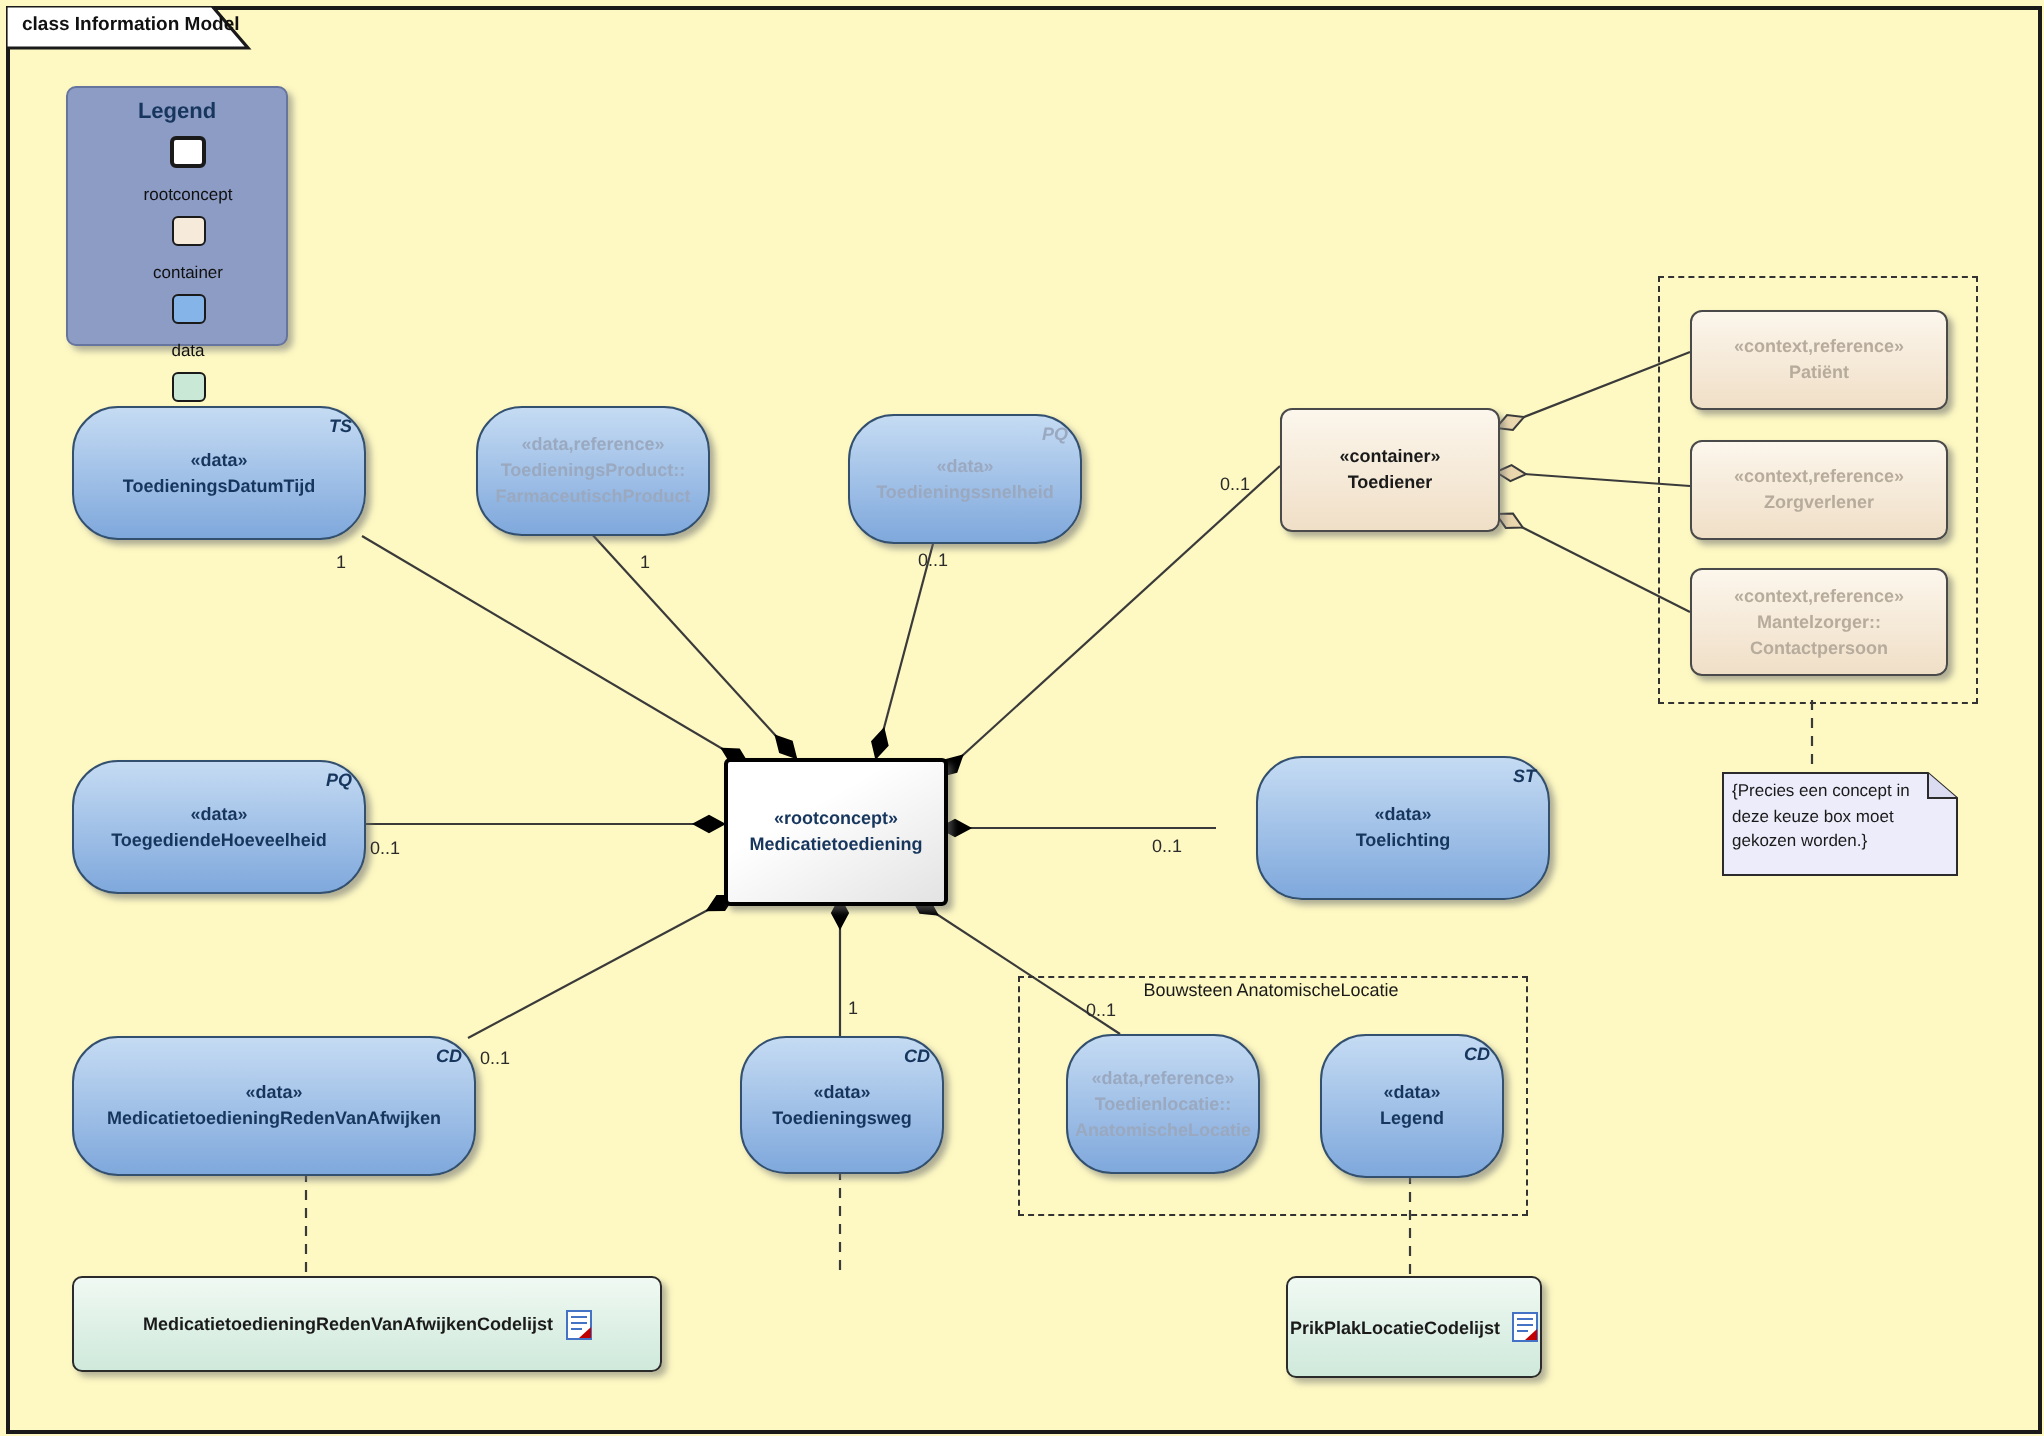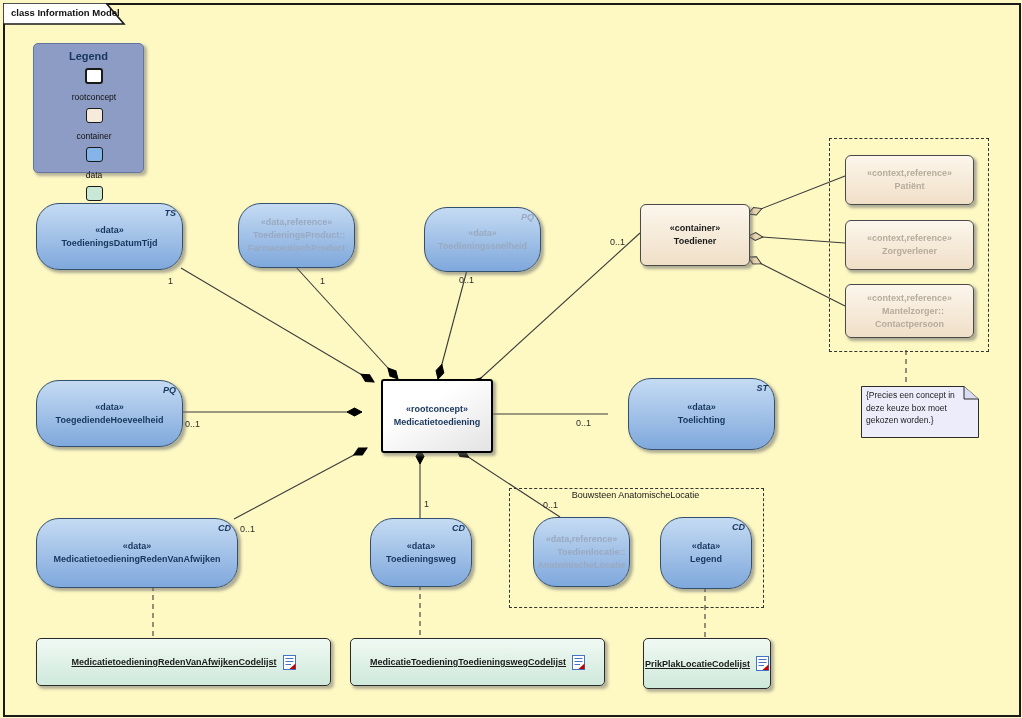--- a/index.html
+++ b/index.html
@@ -12,29 +12,29 @@
 
   .node{position:absolute;border:1px solid #33506F;border-radius:6px;
         box-shadow:2.5px 2.5px 3px rgba(110,110,110,.55);
         display:flex;flex-direction:column;align-items:center;justify-content:center;
         text-align:center;font-weight:bold;font-size:9px;line-height:13px;color:#17365D;}
   .node.blue{background:linear-gradient(180deg,#C5DBF3 0%,#7FA8DC 100%);border-radius:23px;}
   .node.peach{background:linear-gradient(180deg,#FCF6EC 0%,#F0DFC7 100%);border-color:#4a4a4a;color:#1a1a1a;}
   .node.grey-text{color:#9AA9C0;}
   .node.peach.grey-text{color:#B7AC9C;}
   .node.center{background:linear-gradient(150deg,#ffffff 35%,#E3E3E3 100%);
-               border:2.5px solid #000;border-radius:3px;color:#17365D;margin-left:19px;}
-  .nm{white-space:pre-line;text-align:right;}
+               border:2.5px solid #000;border-radius:3px;color:#17365D;}
+  .nm{white-space:pre-line;}
   .typecode{position:absolute;top:3px;right:6px;font-style:italic;font-weight:bold;font-size:9px;}
 
   .codelist{position:absolute;background:linear-gradient(180deg,#F0F9F3 0%,#CFE9DB 100%);
             border:1px solid #2b2b2b;border-radius:5px;
             box-shadow:2.5px 2.5px 3px rgba(110,110,110,.5);
             display:flex;align-items:center;justify-content:center;gap:6px;
-            font-weight:bold;font-size:9px;color:#1a1a1a;text-decoration:underline;}
+            font-weight:bold;font-size:9px;color:#1a1a1a;}
 
   .dashed-box{position:absolute;border:1.5px dashed #333;}
   .group-label{position:absolute;font-size:9px;color:#1a1a1a;text-align:center;}
   .mult{position:absolute;font-size:9px;color:#2b2b2b;}
   .note-wrap{position:absolute;}
   .note-text{position:absolute;left:5px;top:3px;font-size:8.5px;line-height:12.5px;
              color:#1a1a1a;white-space:pre-line;}
 
   #legend{position:absolute;left:33px;top:43px;width:109px;height:128px;
           background:#8D9CC5;border:1px solid #66759E;border-radius:5px;
@@ -209,30 +209,20 @@
     <span>MedicatietoedieningRedenVanAfwijkenCodelijst</span>
     <svg width="13" height="15" viewBox="0 0 13 15">
       <rect x="0.5" y="0.5" width="12" height="14" fill="#fff" stroke="#4472C4"></rect>
       <line x1="2.5" y1="3.5" x2="10.5" y2="3.5" stroke="#4472C4"></line>
       <line x1="2.5" y1="6.5" x2="10.5" y2="6.5" stroke="#4472C4"></line>
       <line x1="2.5" y1="9.5" x2="8" y2="9.5" stroke="#4472C4"></line>
       <path d="M6.5,14 L12.5,14 L12.5,8.5 Z" fill="#C00000"></path>
     </svg>
   </div>
 
-  <div class="codelist" style="left:350px;top:638px;width:253px;height:46px">
-    <span>MedicatieToedieningToedieningswegCodelijst</span>
-    <svg width="13" height="15" viewBox="0 0 13 15">
-      <rect x="0.5" y="0.5" width="12" height="14" fill="#fff" stroke="#4472C4"></rect>
-      <line x1="2.5" y1="3.5" x2="10.5" y2="3.5" stroke="#4472C4"></line>
-      <line x1="2.5" y1="6.5" x2="10.5" y2="6.5" stroke="#4472C4"></line>
-      <line x1="2.5" y1="9.5" x2="8" y2="9.5" stroke="#4472C4"></line>
-      <path d="M6.5,14 L12.5,14 L12.5,8.5 Z" fill="#C00000"></path>
-    </svg>
-  </div>
 
   <div class="codelist" style="left:643px;top:638px;width:126px;height:49px">
     <span>PrikPlakLocatieCodelijst</span>
     <svg width="13" height="15" viewBox="0 0 13 15">
       <rect x="0.5" y="0.5" width="12" height="14" fill="#fff" stroke="#4472C4"></rect>
       <line x1="2.5" y1="3.5" x2="10.5" y2="3.5" stroke="#4472C4"></line>
       <line x1="2.5" y1="6.5" x2="10.5" y2="6.5" stroke="#4472C4"></line>
       <line x1="2.5" y1="9.5" x2="8" y2="9.5" stroke="#4472C4"></line>
       <path d="M6.5,14 L12.5,14 L12.5,8.5 Z" fill="#C00000"></path>
     </svg>

